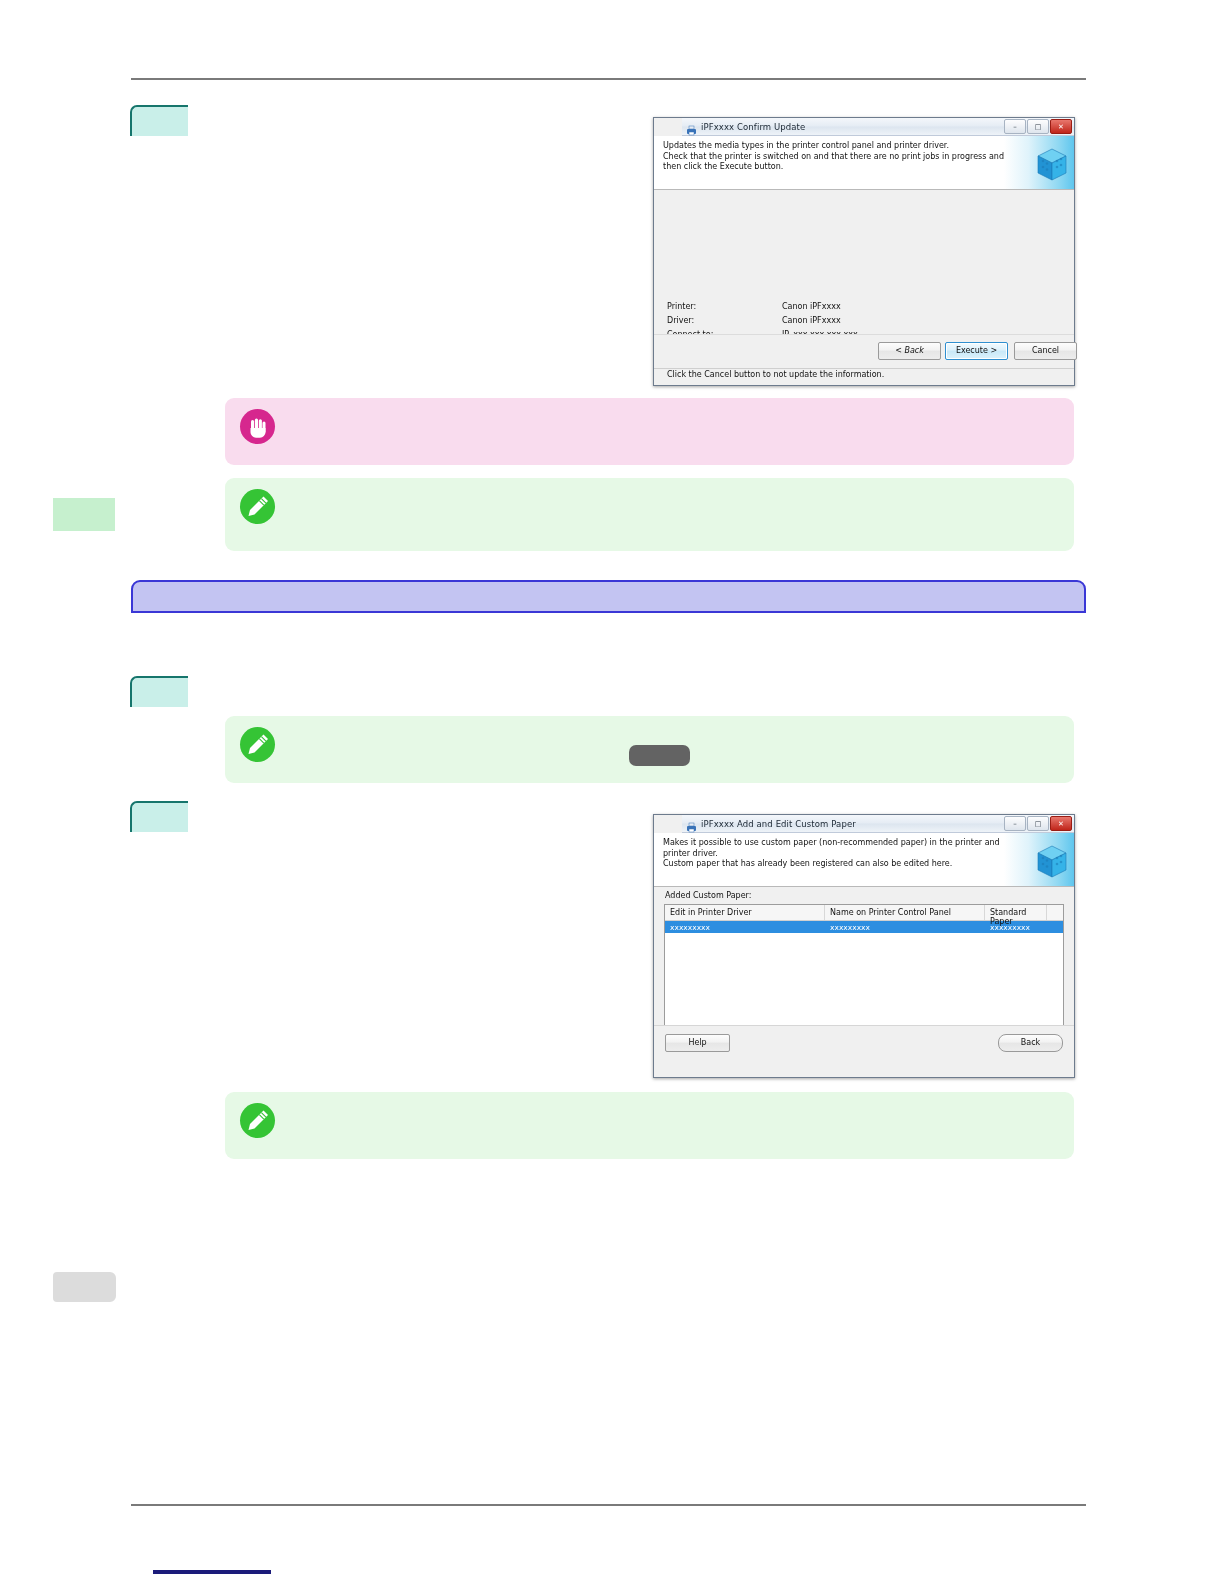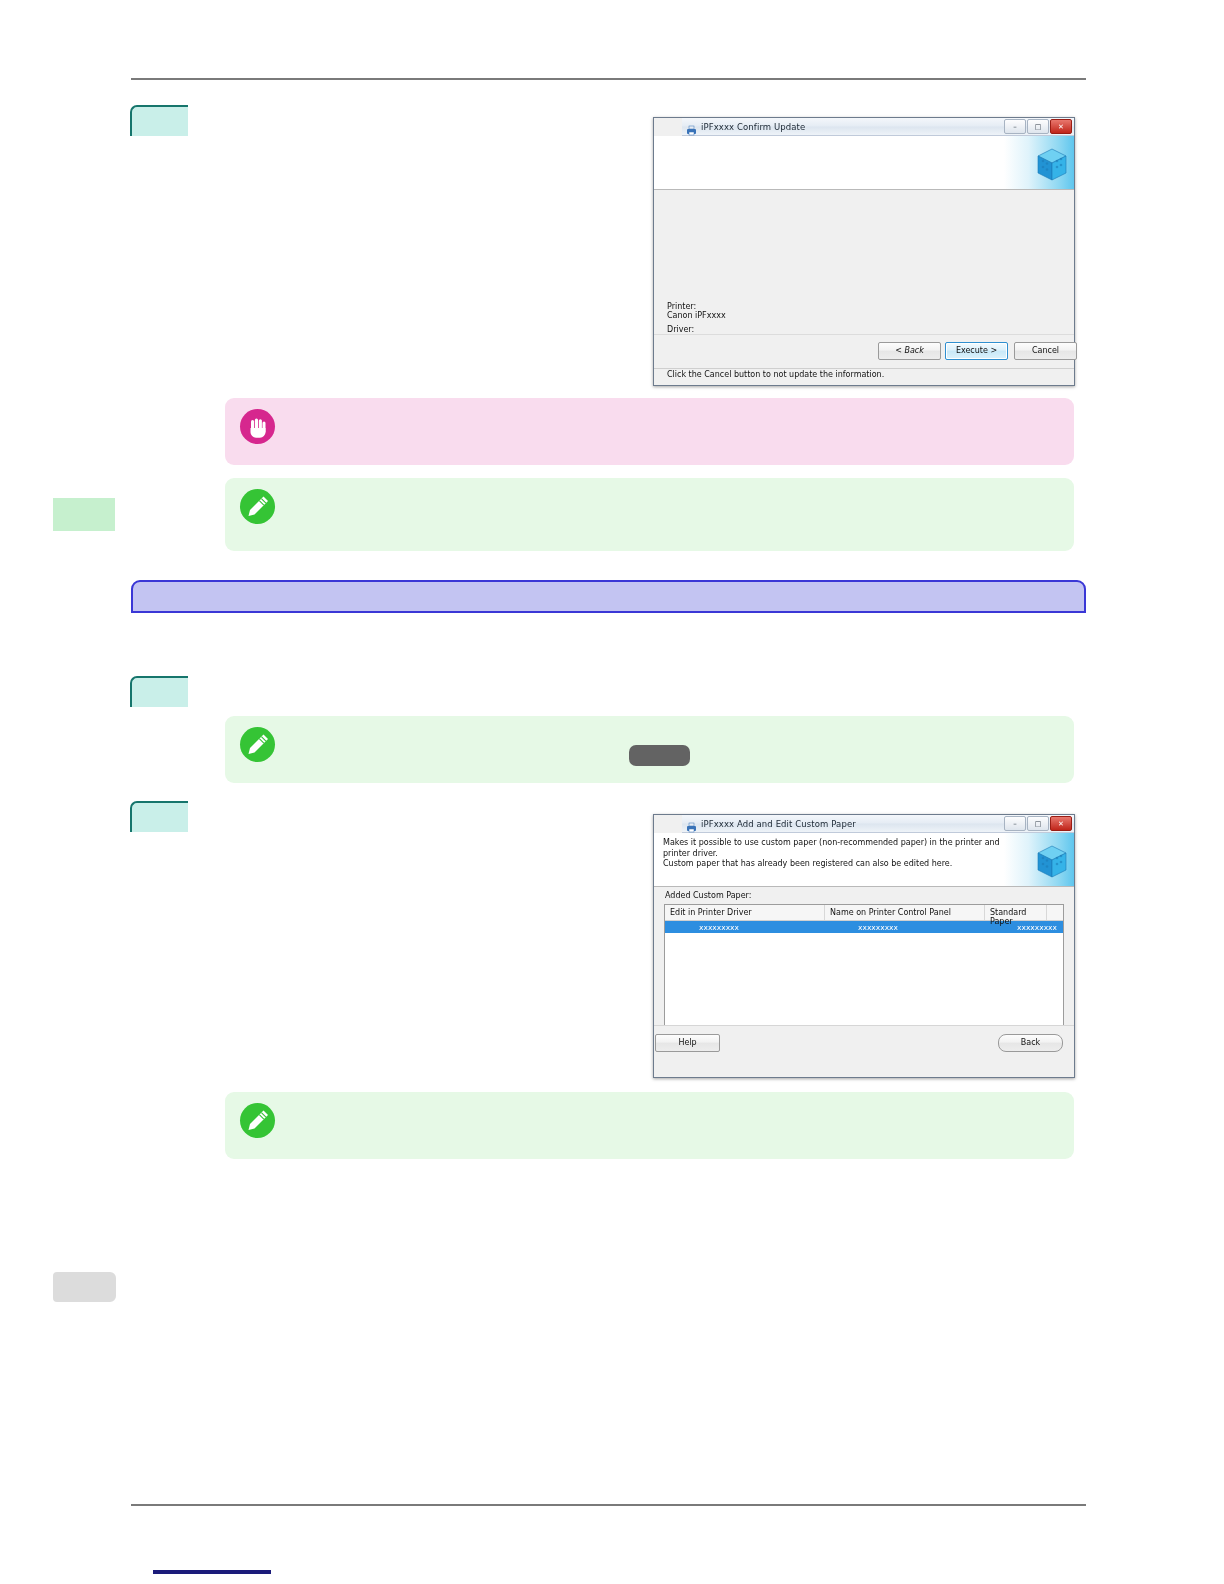--- a/index.html
+++ b/index.html
@@ -123,21 +123,21 @@
   }
   .banner-cube{
     position:absolute;right:4px;top:6px;width:40px;height:42px;
   }
 
   .dlg-body{position:relative;background:#f0f0f0;}
 
   
   .d1 .dlg-body{height:178px;border-bottom:1px solid #cfcfcf;}
   .info-grid{position:absolute;left:13px;top:112px;font-size:8px;color:#111;}
-  .info-row{display:flex;margin-bottom:5px;flex-direction:column;}
+  .info-row{display:flex;margin-bottom:5px;}
   .info-row .k{width:115px;}
   .info-row .v{}
   .warn-lines{position:absolute;left:13px;top:168px;font-size:8px;line-height:11px;color:#111;}
   .btnrow1{
     position:absolute;left:0;right:0;bottom:0;height:33px;background:#f0f0f0;
     border-top:1px solid #dcdcdc;
   }
 
   
   .wb{
@@ -166,36 +166,36 @@
   .thead{display:flex;height:15px;background:#f6f6f6;border-bottom:1px solid #d0d0d0;}
   .th{
     font-size:8px;color:#111;padding:3px 0 0 5px;box-sizing:border-box;
     border-right:1px solid #d8d8d8;height:15px;
   }
   .th.c0{width:160px;}
   .th.c1{width:160px;}
   .th.c2{width:62px;}
   .th.c3{width:16px;border-right:none;}
   .trow{display:flex;height:12px;background:#2d8ee0;color:#fff;}
-  .td{font-size:7.5px;padding:2px 0 0 5px;box-sizing:border-box;height:28px;margin-left:29px;}
+  .td{font-size:7.5px;padding:2px 0 0 5px;box-sizing:border-box;height:28px;}
   .td.c0{width:160px;}
   .td.c1{width:160px;}
   .td.c2{width:62px;}
   .d2 .act{position:absolute;top:146px;width:74px;}
   .d2 .act.add{left:10px;}
   .d2 .act.edit{left:88px;}
   .d2 .act.del{left:166px;}
   .d2 .act.imp{left:256px;}
   .d2 .act.exp{left:334px;}
   .d2-footer{
     position:absolute;left:0;right:0;bottom:0;height:34px;background:#f0f0f0;
     border-top:1px solid #d6d6d6;
   }
   .d2-footer .wb{position:absolute;width:65px;top:8px;}
-  .d2-footer .wb.help{left:1px;}
+  .d2-footer .wb.help{left:11px;}
   .d2-footer .wb.back{left:344px;border-radius:8px;}
 </style>
 </head>
 <body>
 
 <div class="page-rule-top"></div>
 <div class="page-rule-bottom"></div>
 <div class="bottom-bar"></div>
 
 <div class="sidebar-tab">
@@ -299,20 +299,22 @@
       <span class="wbtn">
           <i>□</i>
         </span>
       <span class="wbtn close">
           <i>✕</i>
         </span>
     </span>
   </div>
 
   <div class="dlg-banner">
+    <div class="btxt" style="white-space:pre-line">Updates the media types in the printer control panel and printer driver.
+Check that the printer is switched on and that there are no print jobs in progress and then click the Execute button.</div>
     <div class="banner-art">
       <span class="banner-cube">
         <svg width="40" height="42" viewBox="0 0 40 42">
           <g fill="#2aa8e0" stroke="#1b79b5" stroke-width=".6">
             <path d="M8 14 L22 7 L36 14 L22 21 Z" fill="#6fd0f2"></path>
             <path d="M8 14 L22 21 L22 38 L8 31 Z" fill="#2293d4"></path>
             <path d="M36 14 L22 21 L22 38 L36 31 Z" fill="#35b3e8"></path>
           </g>
           <g fill="#1b79b5" opacity=".55">
             <circle cx="13" cy="19" r="1.3"></circle>

